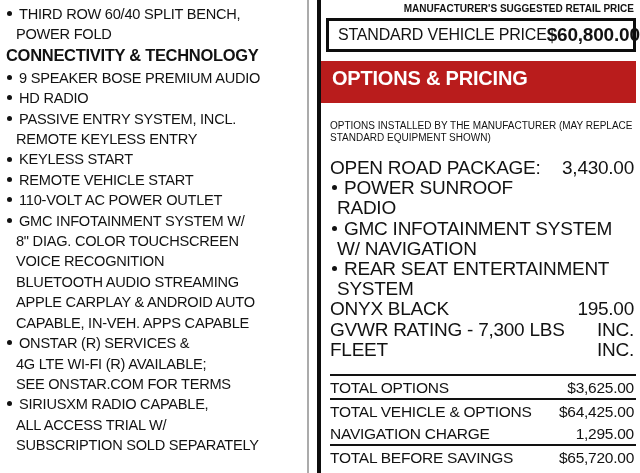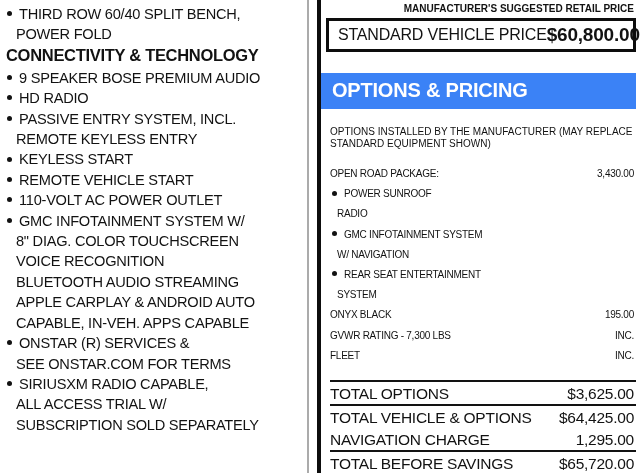--- a/index.html
+++ b/index.html
@@ -22,25 +22,25 @@
 
   
   .right-col{position:absolute;left:321px;top:0;width:319px;height:473px;
              padding:0 4px 0 0;box-sizing:border-box;}
   .msrp{font-size:10px;font-weight:bold;text-align:right;padding:3px 2px 0 0;line-height:12px;
         letter-spacing:0;}
   .price-box{margin:3px 0 0 5px;border:3px solid #0d0d0d;display:flex;
              justify-content:space-between;align-items:center;padding:2px 7px 2px 9px;}
   .price-box .lbl{font-size:16px;font-weight:normal;letter-spacing:-0.2px;line-height:24px;white-space:nowrap;}
   .price-box .val{font-size:19px;font-weight:bold;letter-spacing:-0.2px;white-space:nowrap;}
-  .banner{margin-top:21px;background:#3b82f6;color:#fff;font-size:20px;font-weight:bold;
-          height:36px;line-height:34px;padding-left:11px;letter-spacing:-0.2px;}
+  .banner{margin-top:9px;background:#b91c1c;color:#fff;font-size:20px;font-weight:bold;
+          height:42px;line-height:34px;padding-left:11px;letter-spacing:-0.2px;}
   .note{margin:17px 0 0 9px;font-size:10px;line-height:11.5px;letter-spacing:0;}
 
-  .opt-line{font-size:10px;line-height:20.2px;letter-spacing:-0.25px;}
+  .opt-line{font-size:19px;line-height:20.2px;letter-spacing:-0.25px;}
   .options{margin-top:15px;}
   .opt-row{display:flex;justify-content:space-between;padding:0 2px 0 9px;}
   .opt-row .nm{white-space:nowrap;}
   .opt-row .pr{white-space:nowrap;}
   .opt-sub{padding-left:10px;white-space:nowrap;}
   .opt-sub.cont{padding-left:16px;}
 
   .totals{margin:14px 0 0 9px;border-top:2px solid #121212;}
   .t-row{display:flex;justify-content:space-between;font-size:15.5px;line-height:19px;
          padding:2px 2px 1px 0;letter-spacing:-0.25px;}
@@ -63,20 +63,21 @@
         <div class="f-line"><span class="dot"></span><span>KEYLESS START</span></div>
         <div class="f-line"><span class="dot"></span><span>REMOTE VEHICLE START</span></div>
         <div class="f-line"><span class="dot"></span><span>110-VOLT AC POWER OUTLET</span></div>
         <div class="f-line"><span class="dot"></span><span>GMC INFOTAINMENT SYSTEM W/</span></div>
         <div class="f-line cont"><span>8" DIAG. COLOR TOUCHSCREEN</span></div>
         <div class="f-line cont"><span>VOICE RECOGNITION</span></div>
         <div class="f-line cont"><span>BLUETOOTH AUDIO STREAMING</span></div>
         <div class="f-line cont"><span>APPLE CARPLAY &amp; ANDROID AUTO</span></div>
         <div class="f-line cont"><span>CAPABLE, IN-VEH. APPS CAPABLE</span></div>
         <div class="f-line"><span class="dot"></span><span>ONSTAR (R) SERVICES &amp;</span></div>
+        <div class="f-line cont"><span>4G LTE WI-FI (R) AVAILABLE;</span></div>
         <div class="f-line cont"><span>SEE ONSTAR.COM FOR TERMS</span></div>
         <div class="f-line"><span class="dot"></span><span>SIRIUSXM RADIO CAPABLE,</span></div>
         <div class="f-line cont"><span>ALL ACCESS TRIAL W/</span></div>
         <div class="f-line cont"><span>SUBSCRIPTION SOLD SEPARATELY</span></div>
       </div>
   </div>
 
   <div class="vthin"></div>
   <div class="vthick"></div>
 

